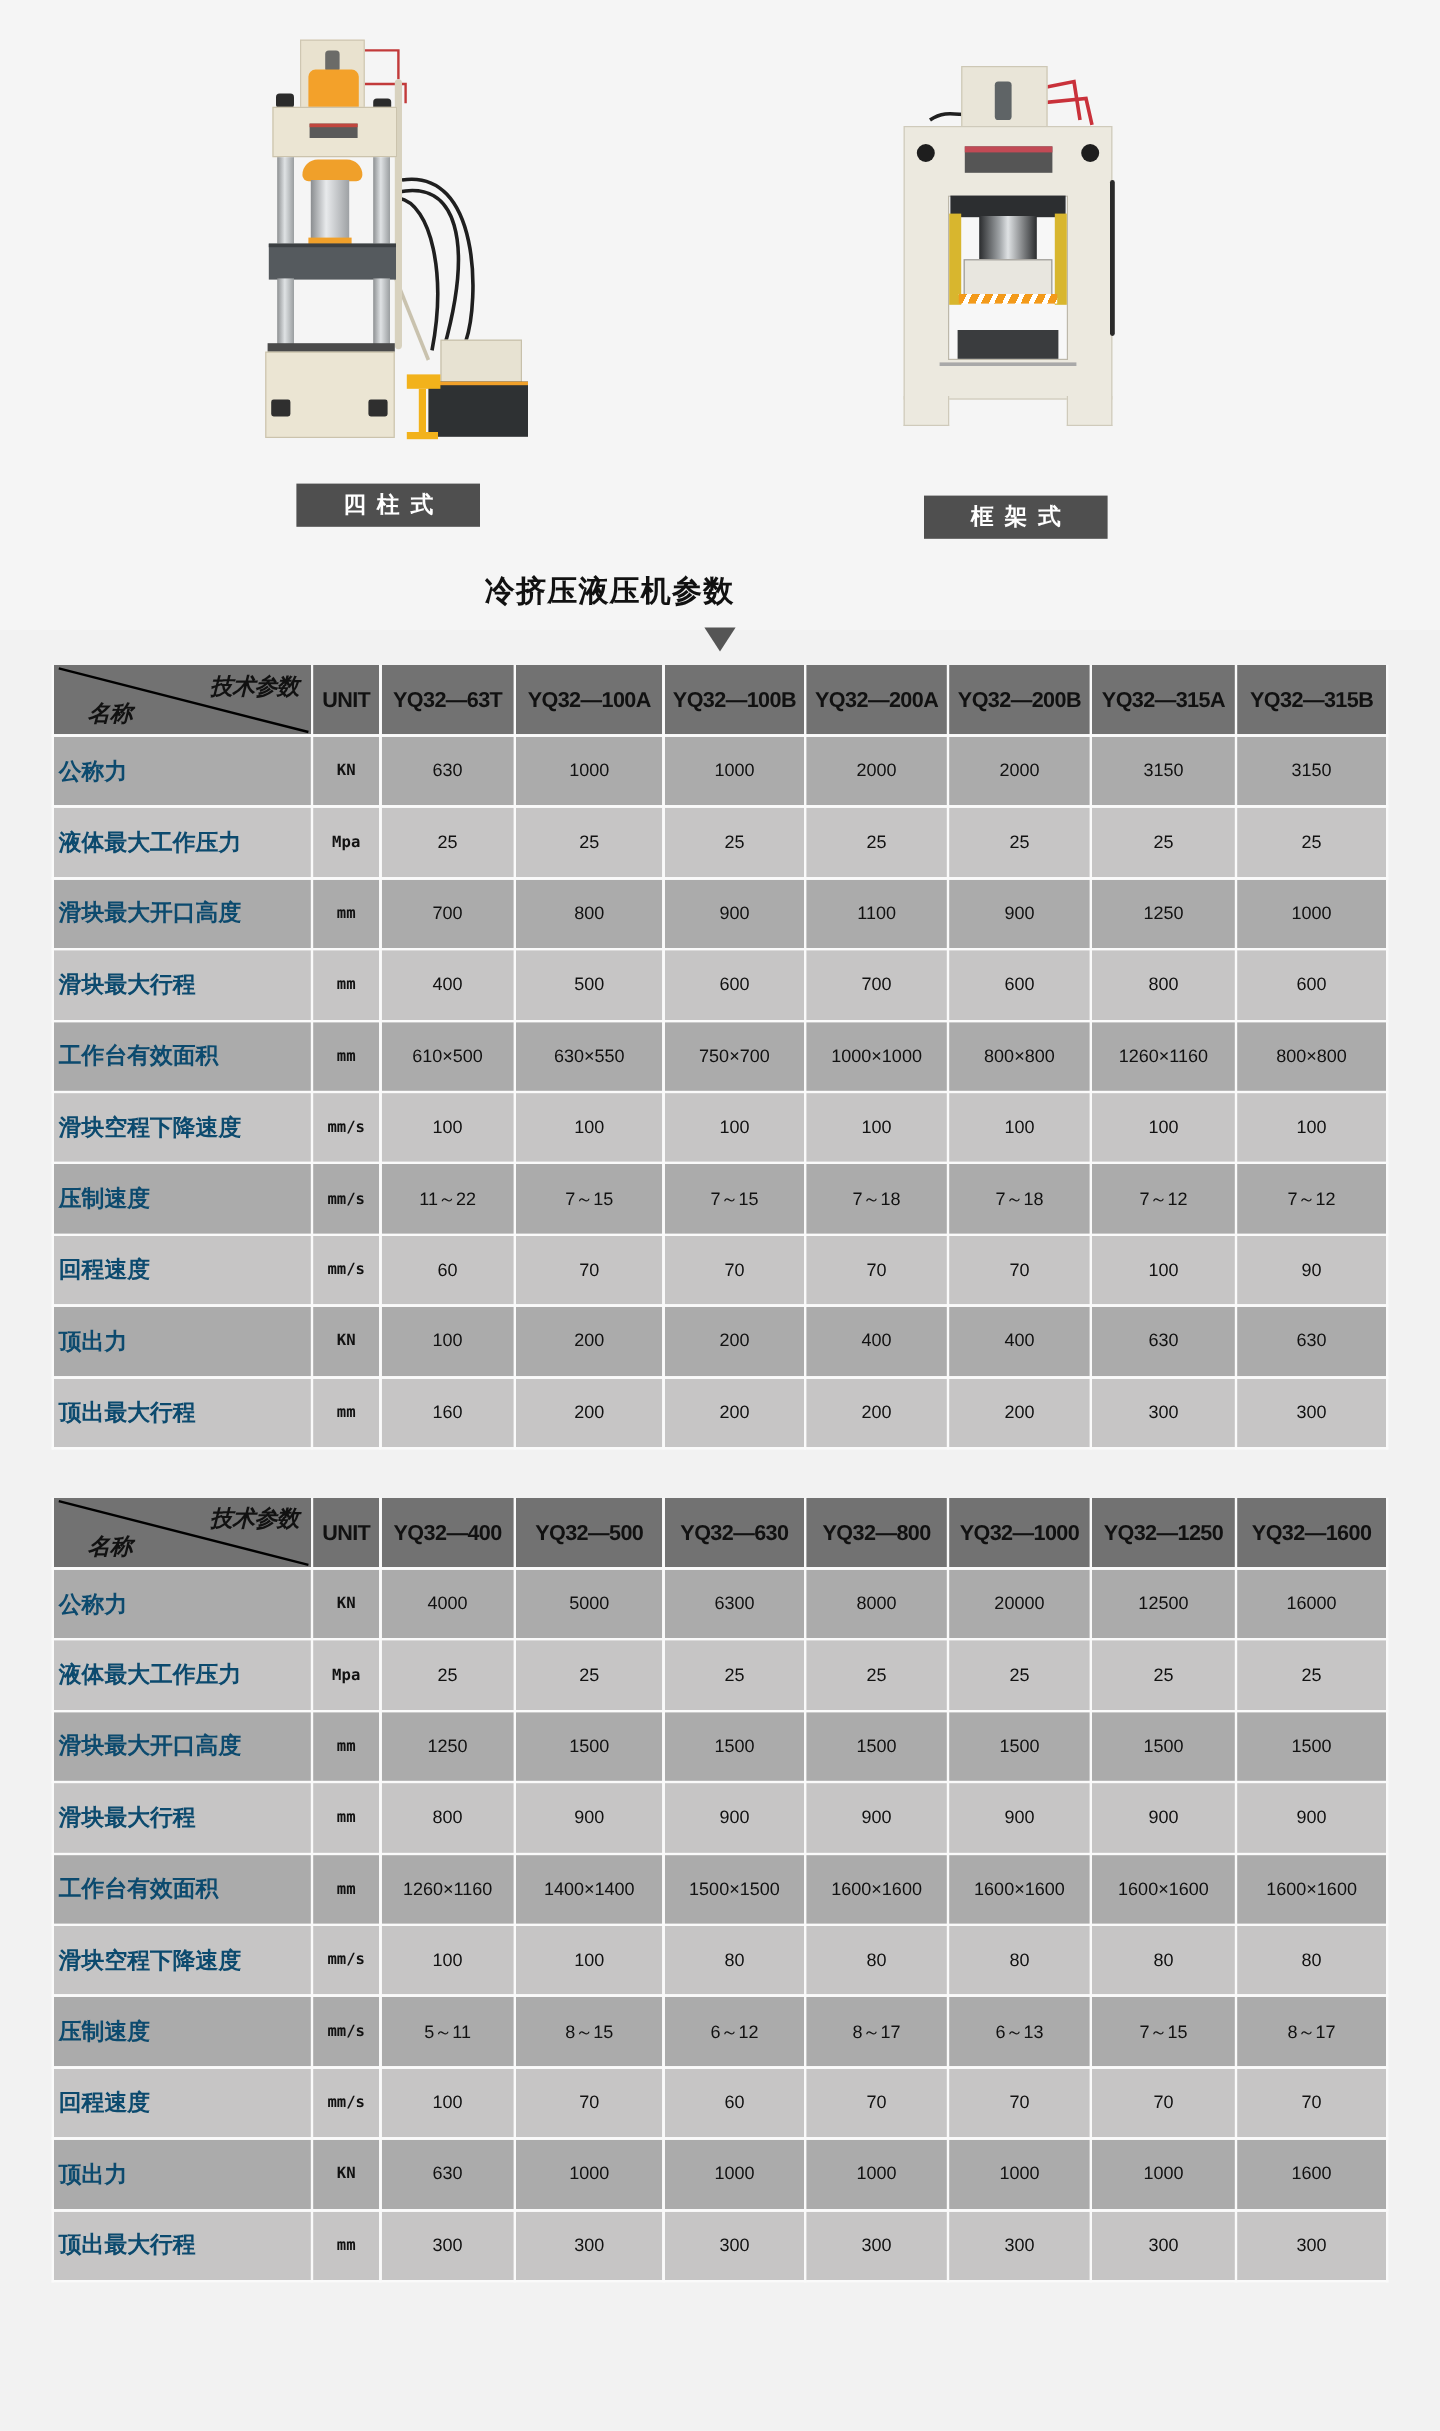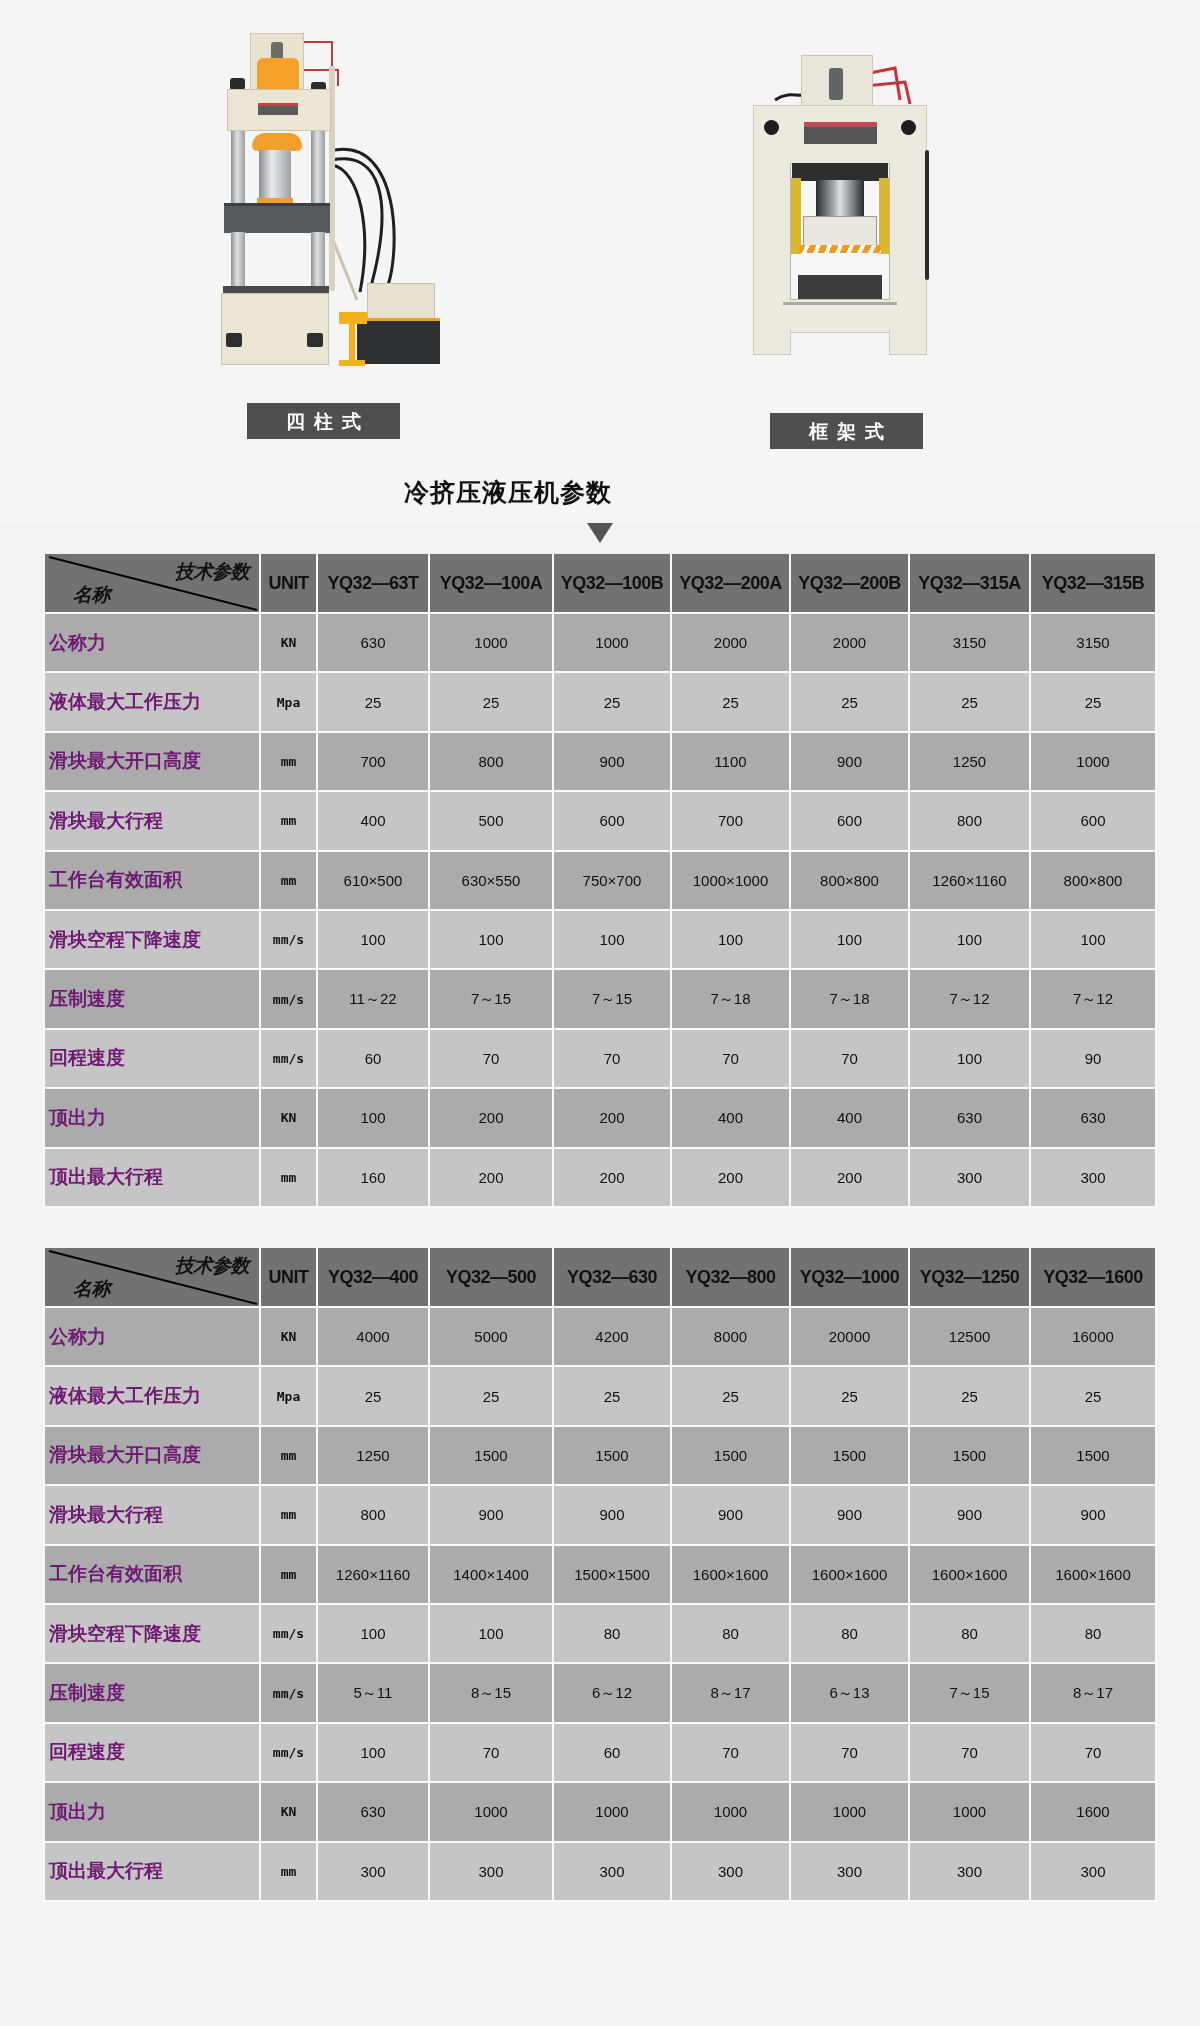--- a/index.html
+++ b/index.html
@@ -101,21 +101,21 @@
     letter-spacing: -0.5px;
   }
   table.spec tr:first-child th { border-top: none; }
   table.spec th.corner { position: relative; padding: 0; font-style: italic; }
   .corner-line { position: absolute; left: 0; top: 0; }
   .corner-tech { position: absolute; right: 10px; top: 5px; font-size: 19px; font-weight: bold; }
   .corner-name { position: absolute; left: 28px; bottom: 4px; font-size: 19px; font-weight: bold; }
   table.spec td { height: 59.4px; font-family: "Liberation Sans", sans-serif; font-size: 15px; color: #111; }
   table.spec tr.odd td { background: #ababab; }
   table.spec tr.even td { background: #c6c5c5; }
-  table.spec td.name { text-align: left; padding-left: 4px; font-family: "DejaVu Sans", sans-serif; font-size: 19px; font-weight: bold; color: #701a75; }
+  table.spec td.name { text-align: left; padding-left: 4px; font-family: "DejaVu Sans", sans-serif; font-size: 19px; font-weight: bold; color: #0c4a6e; }
   table.spec td.unit { font-family: "DejaVu Sans Mono", "Liberation Mono", monospace; font-size: 13px; font-weight: bold; letter-spacing: 0; }
 </style>
 </head>
 <body>
 
 <div class="top-area"></div>
 
 <div class="press pc">
   <svg class="abs hoses" width="460" height="380">
     <path d="M300 42 L332 42 L332 66" stroke="#c23a3a" stroke-width="2" fill="none"></path>
@@ -359,21 +359,21 @@
       <th>YQ32—1250</th>
       <th>YQ32—1600</th>
     </tr>
   </thead>
   <tbody class="rows">
       <tr class="odd">
         <td class="name">公称力</td>
         <td class="unit">KN</td>
         <td>4000</td>
         <td>5000</td>
-        <td>4200</td>
+        <td>6300</td>
         <td>8000</td>
         <td>20000</td>
         <td>12500</td>
         <td>16000</td>
       </tr>
       <tr class="even">
         <td class="name">液体最大工作压力</td>
         <td class="unit">Mpa</td>
         <td>25</td>
         <td>25</td>

